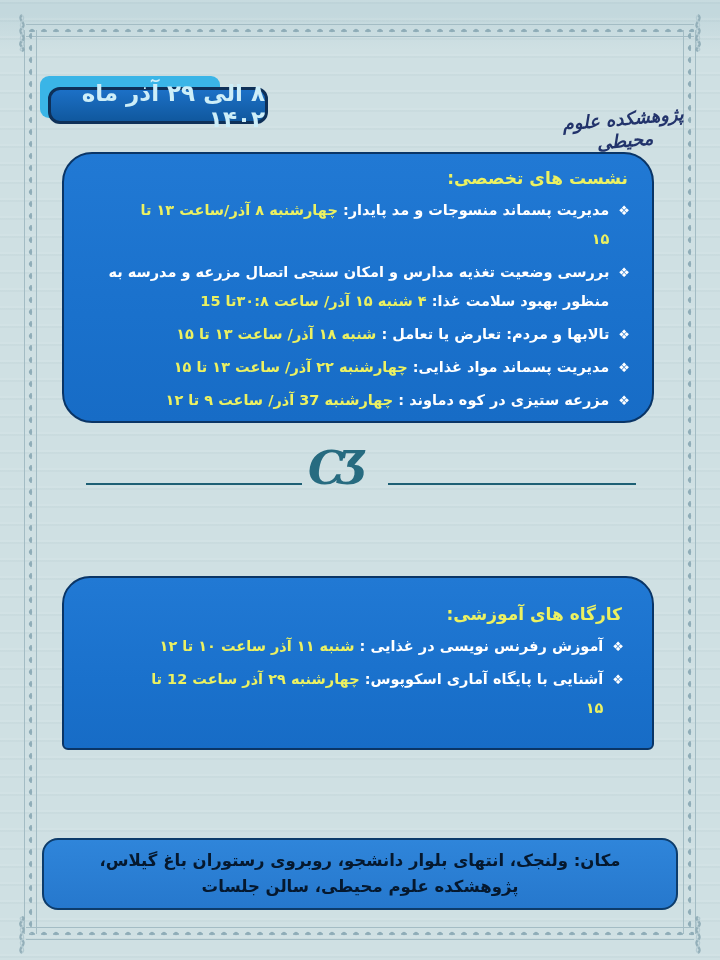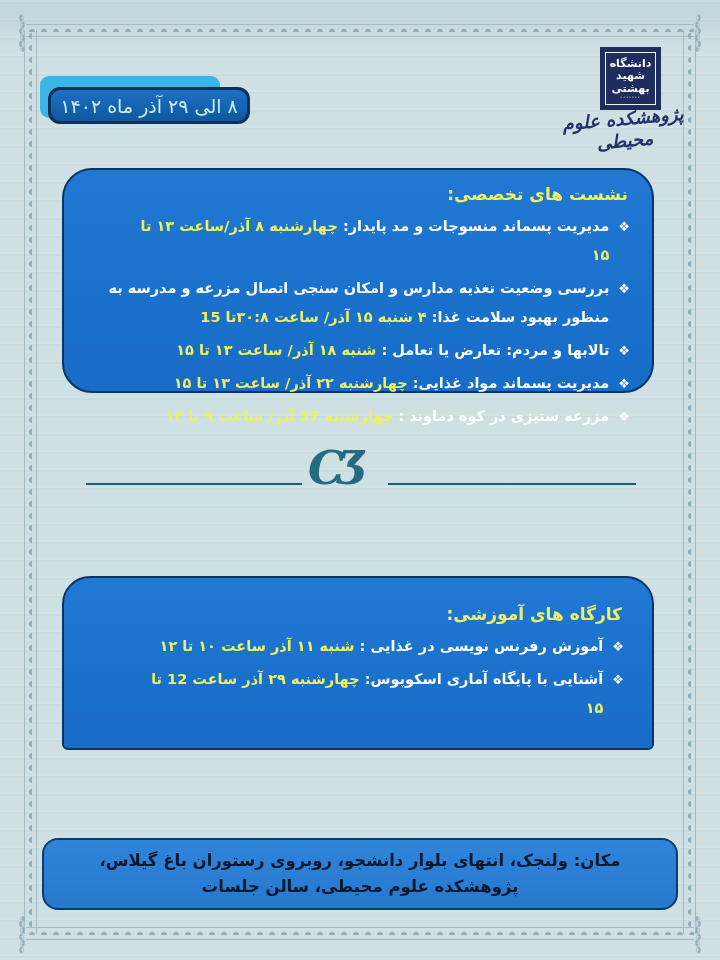--- a/index.html
+++ b/index.html
@@ -32,43 +32,43 @@
   .corner.tl{left:12px;top:14px;}
   .corner.tr{right:12px;top:14px;transform:scaleX(-1);}
   .corner.bl{left:12px;bottom:6px;transform:scaleY(-1);}
   .corner.br{right:12px;bottom:6px;transform:scale(-1,-1);}
   
   .badge{
     position:absolute;left:40px;top:52px;height:26px;padding:8px 15px;
     background:#3ab5e7;border-radius:9px;color:#1e3c9e;
     font-size:12.5px;font-weight:bold;display:flex;align-items:center;direction:rtl;margin-top:24px;}
   .date-pill{
-    position:absolute;left:48px;top:87px;width:202px;height:37px;
+    position:absolute;left:48px;top:87px;width:220px;height:37px;
     background:linear-gradient(180deg,#1c70c6,#10589e);border:3px solid #0e3058;border-radius:12px;
-    color:#cdeef8;font-size:19px;font-weight:normal;
+    color:#cdeef8;font-size:23px;font-weight:bold;
     display:flex;align-items:center;justify-content:center;direction:rtl;box-sizing:border-box;}
   
   .logo-box{
     position:absolute;left:600px;top:47px;width:61px;height:63px;
     background:#1e2c5e;box-sizing:border-box;display:flex;align-items:center;justify-content:center;}
   .logo-inner{
     width:51px;height:53px;border:1.5px solid #f2f4fa;box-sizing:border-box;
     display:flex;flex-direction:column;align-items:center;justify-content:center;
     color:#ffffff;font-weight:bold;font-size:11px;line-height:1.12;direction:rtl;text-align:center;}
   .logo-inner .dots{font-size:5px;letter-spacing:1px;line-height:4px;color:#cfd8f0;}
   .signature{
     position:absolute;left:538px;top:108px;width:172px;
     color:#22336b;font-size:18px;font-weight:bold;font-style:italic;
     transform:rotate(-5deg);text-align:center;direction:rtl;line-height:1.2;}
   
   .panel{
     position:absolute;left:62px;width:592px;box-sizing:border-box;direction:rtl;
     background:linear-gradient(180deg,#2179d4 0,#1a71cc 60%,#176cc6 100%);
     border:2px solid #0a3566;color:#ffffff;}
-  .panel.sessions{top:168px;height:225px;border-radius:30px;padding:10px 22px 8px 26px;}
+  .panel.sessions{top:152px;height:271px;border-radius:30px;padding:10px 22px 8px 26px;}
   .panel.workshops{top:576px;height:174px;border-radius:28px 28px 6px 6px;padding:22px 28px 8px 26px;}
   .panel-title{color:#ecf161;font-size:17px;font-weight:bold;line-height:28px;margin:0 2px 4px 0;}
   .item{display:flex;gap:9px;font-size:14.5px;font-weight:bold;line-height:29px;margin:4px 0;}
   .item .bullet{flex:0 0 auto;font-size:13px;line-height:29px;color:#ffffff;}
   .item .text{flex:1;}
   .time{color:#ecf161;margin-left:48px;}
   
   .divider{
     position:absolute;left:86px;top:440px;width:550px;height:58px;
     display:flex;align-items:flex-end;direction:ltr;}
@@ -104,28 +104,20 @@
     <path d="M10 1 C16 6 4 9 10 14 C16 19 4 22 10 27 C16 32 4 35 10 37" fill="none" stroke="#b3cad1" stroke-width="1.5"></path>
   </svg>
   <svg class="corner br" width="20" height="38" viewBox="0 0 20 38">
     <path d="M10 1 C4 6 16 9 10 14 C4 19 16 22 10 27 C4 32 16 35 10 37" fill="none" stroke="#93afb9" stroke-width="2.4"></path>
     <path d="M10 1 C16 6 4 9 10 14 C16 19 4 22 10 27 C16 32 4 35 10 37" fill="none" stroke="#b3cad1" stroke-width="1.5"></path>
   </svg>
 
   <div class="badge">به مناسبت هفته پژوهش</div>
   <div class="date-pill">۸ الی ۲۹ آذر ماه ۱۴۰۲</div>
 
-  <div class="logo-box">
-    <div class="logo-inner">
-      <span>دانشگاه</span>
-      <span>شهید</span>
-      <span>بهشتی</span>
-      <span class="dots">·······</span>
-    </div>
-  </div>
   <div class="signature">پژوهشکده علوم محیطی</div>
 
   <div class="panel sessions">
     <div class="panel-title">نشست های تخصصی:</div>
     <div class="item">
       <span class="bullet">❖</span>
       <span class="text"><span>مدیریت پسماند منسوجات و مد پایدار: </span><span class="time">چهارشنبه ۸ آذر/ساعت ۱۳ تا ۱۵</span></span>
     </div>
     <div class="item">
       <span class="bullet">❖</span>

